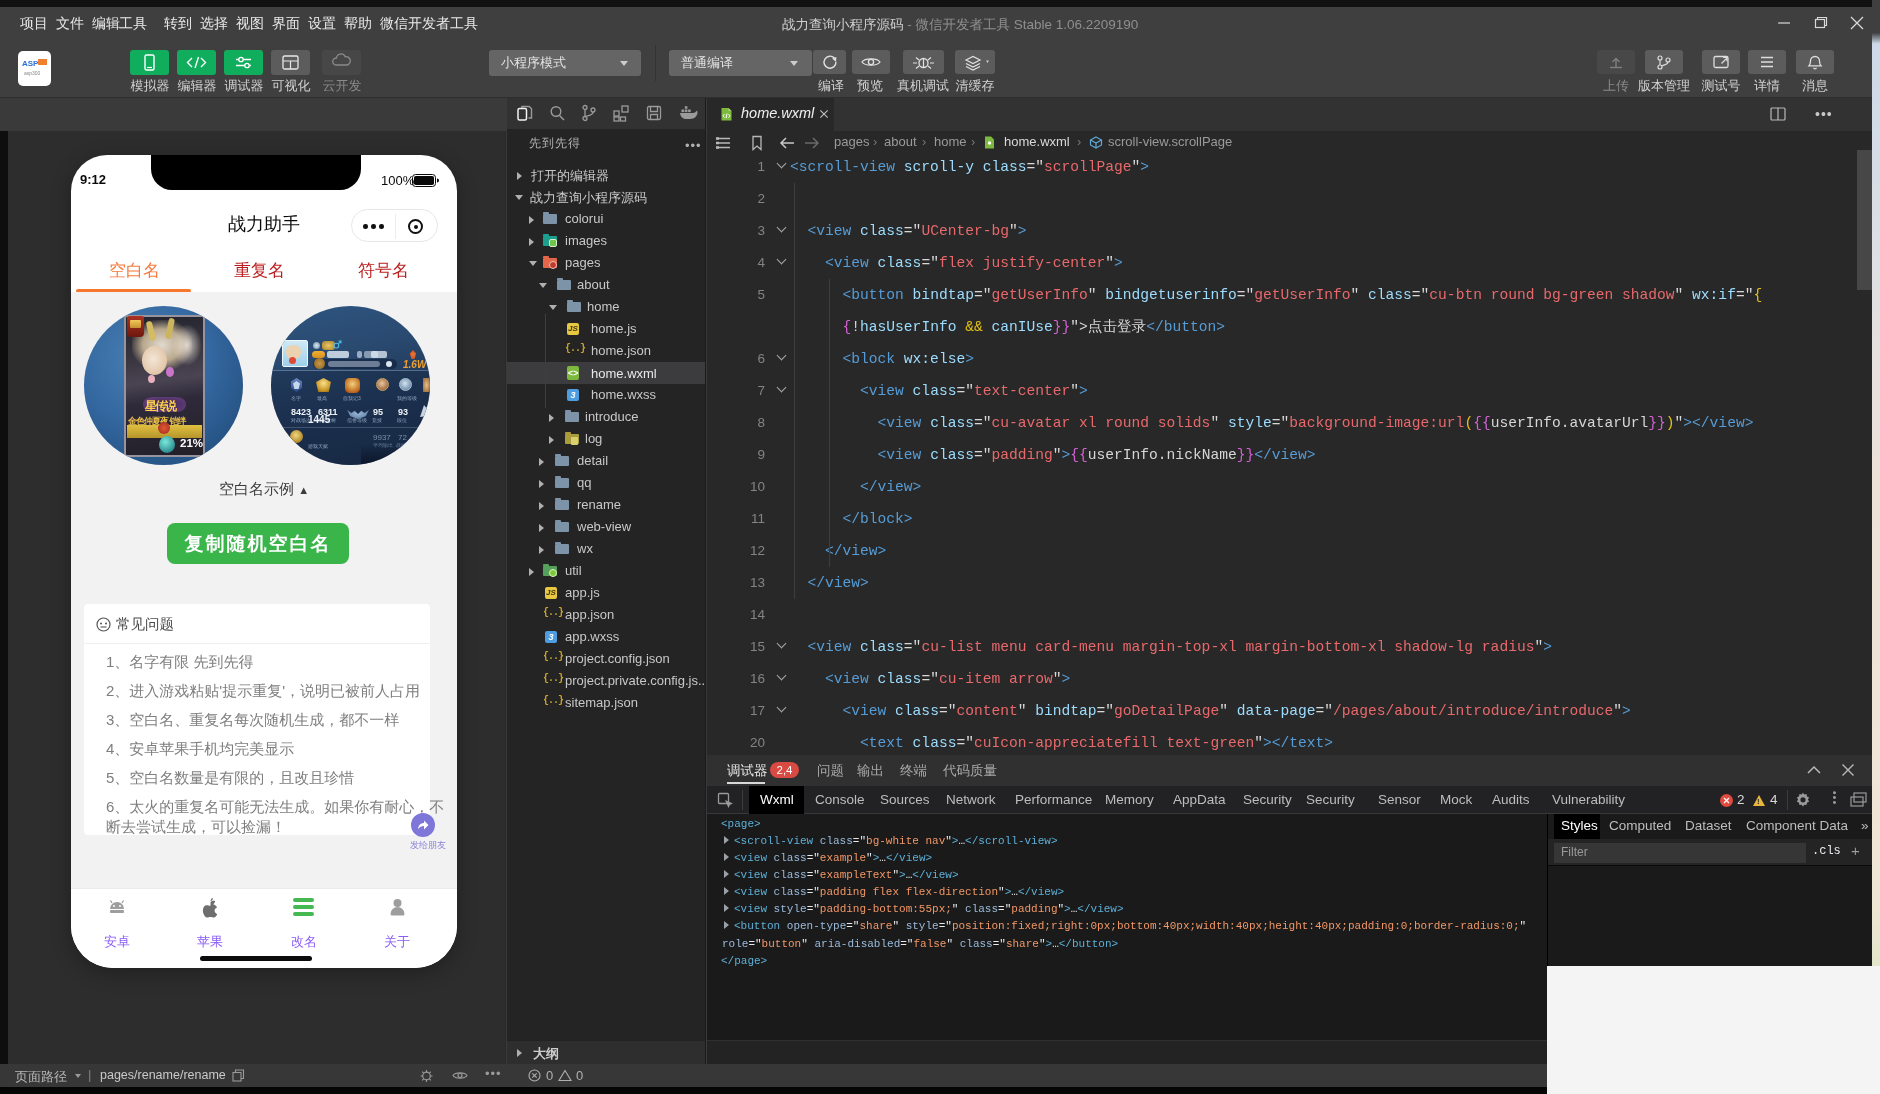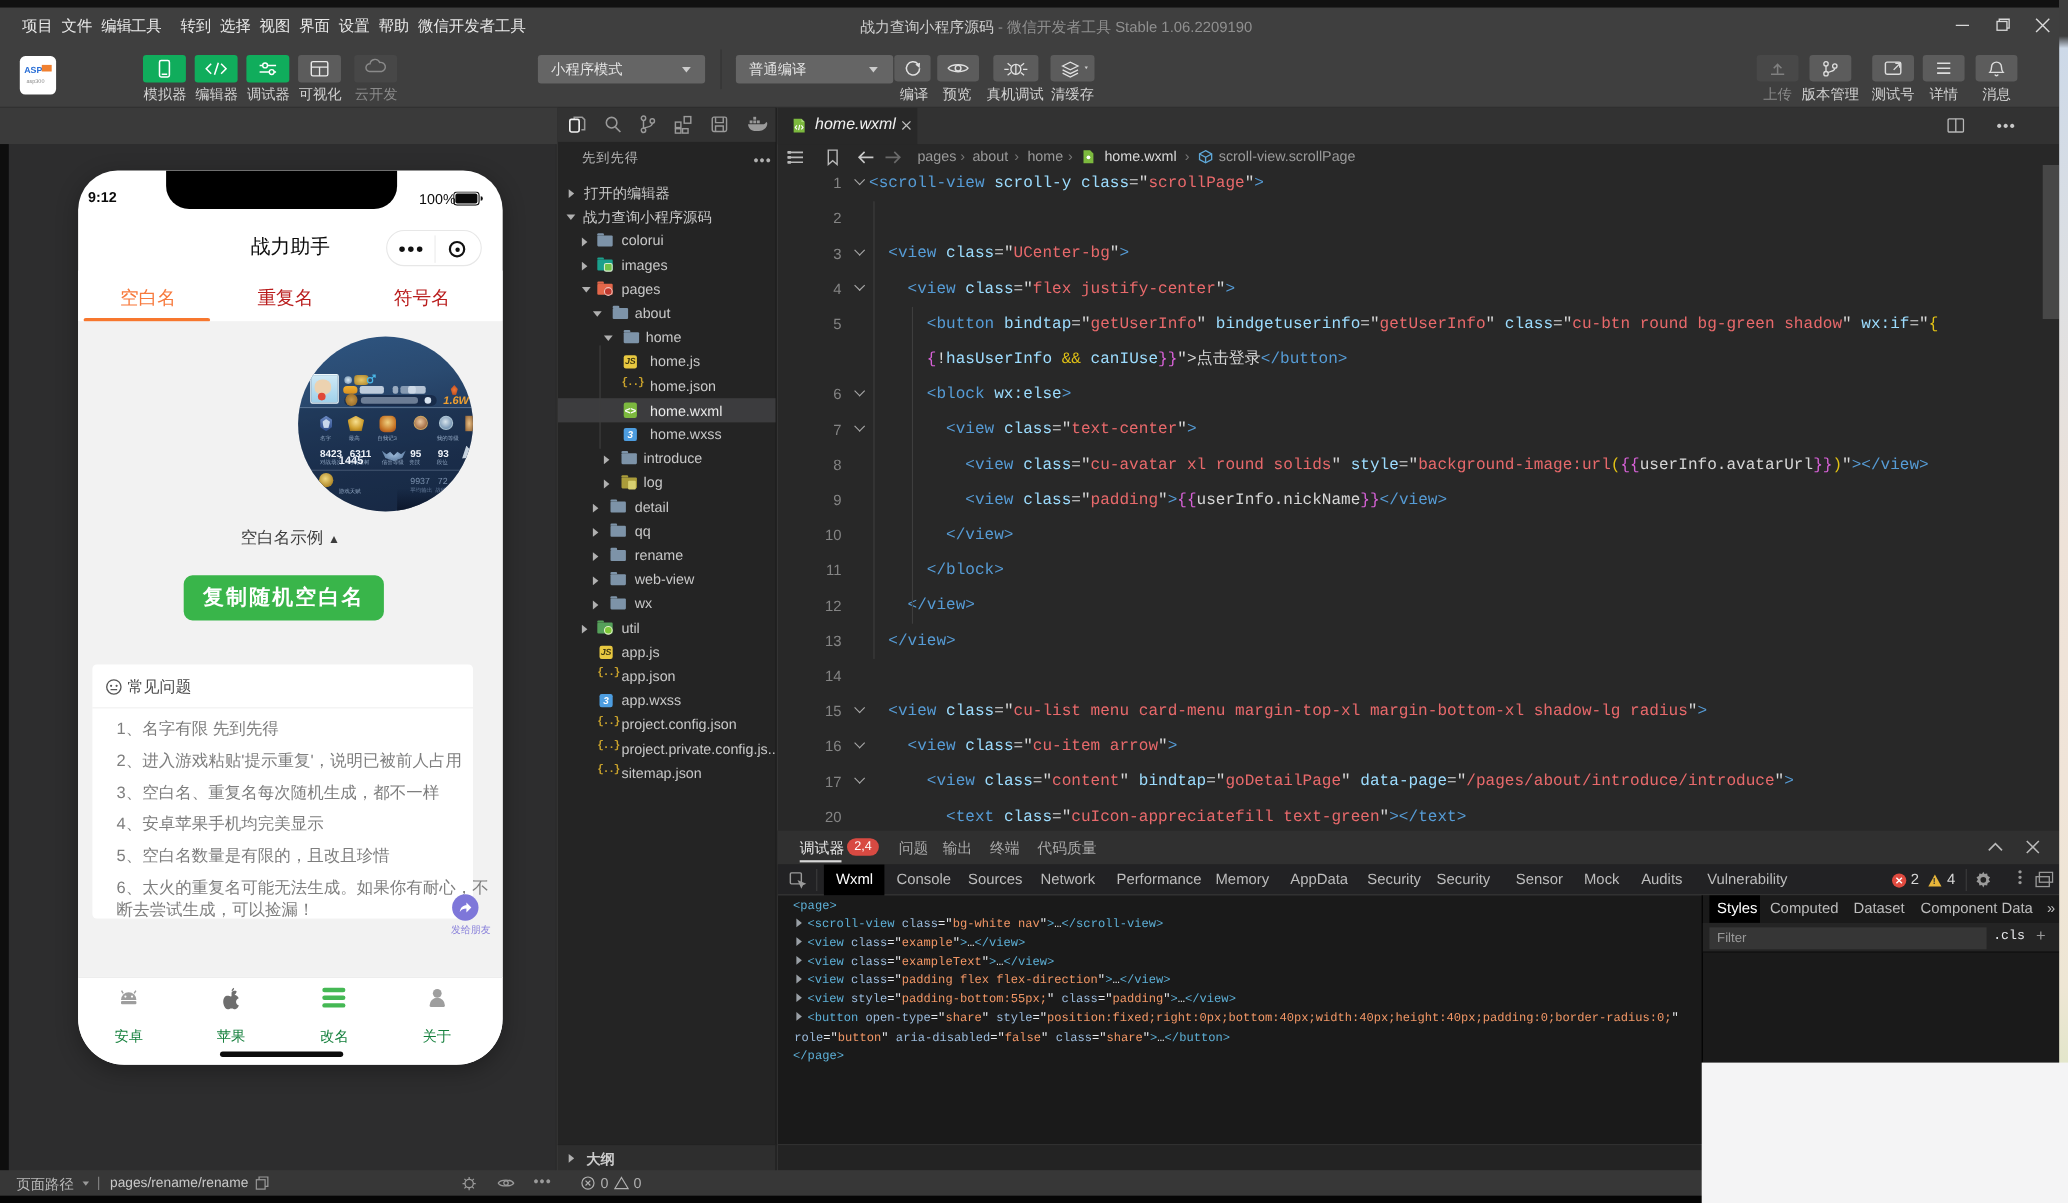--- a/index.html
+++ b/index.html
@@ -32,21 +32,21 @@
 #capsule{position:absolute;left:280px;top:54px;width:87px;height:33px;border:1px solid #e7e7e7;border-radius:17px;background:#fff}
 #tabs{position:absolute;left:0;top:91px;width:386px;height:46px;background:#fff}
 .ptab{position:absolute;top:13px;font-size:17px;color:#b91c1c;white-space:nowrap}
 #tabline{position:absolute;left:5px;top:134px;width:115px;height:4px;background:#f7772e;border-radius:2px}
 #pcontent{position:absolute;left:0;top:137px;width:386px;height:596px;background:#f2f2f2}
 .avatar{position:absolute;top:14px;width:159px;height:159px;border-radius:50%;overflow:hidden}
 #pbtn{position:absolute;left:96px;top:231px;width:182px;height:41px;background:#39b54a;border-radius:8px;color:#fff;font-size:19px;font-weight:bold;text-align:center;line-height:41px;letter-spacing:2px}
 #faq{position:absolute;left:13px;top:312px;width:346px;height:231px;background:#fff;border-radius:4px}
 .faqitem{position:absolute;left:22px;font-size:15px;color:#7e7e7e;white-space:nowrap}
 #ptabbar{position:absolute;left:0;top:733px;width:386px;height:80px;background:#fff;border-top:1px solid #ebebeb}
-.ptb{position:absolute;top:44px;font-size:13px;color:#15803d;transform:translateX(-50%);white-space:nowrap}
+.ptb{position:absolute;top:44px;font-size:13px;color:#8b5cf6;transform:translateX(-50%);white-space:nowrap}
 #homeind{position:absolute;left:129px;top:801px;width:112px;height:5px;background:#0c0c0c;border-radius:3px}
 
 #explorer{left:507px;top:98px;width:199px;height:942px;background:#242424;border-right:1px solid #1b1b1b;overflow:hidden}
 #expicons{position:absolute;left:0;top:0;width:199px;height:31px;background:#323232}
 #exphead{position:absolute;left:22px;top:37px;font-size:12px;color:#b4b4b4;letter-spacing:1px}
 .trow{position:absolute;left:0;width:199px;height:22px;font-size:13px;color:#c8c8c8;white-space:nowrap}
 .trow .nm{position:absolute;top:3px}
 .arr{position:absolute;top:8px;width:0;height:0}
 .arr.c{border-top:4px solid transparent;border-bottom:4px solid transparent;border-left:5px solid #b0b0b0}
 .arr.o{border-left:4px solid transparent;border-right:4px solid transparent;border-top:5px solid #b0b0b0;top:9px}
@@ -242,20 +242,39 @@
   <span style="position:absolute;left:56px;top:9px;width:15px;height:15px;border:2.4px solid #111;border-radius:50%"></span>
   <span style="position:absolute;left:61.5px;top:14.5px;width:4px;height:4px;border-radius:50%;background:#111"></span>
 </div>
 <div id="tabs">
   <span class="ptab" style="left:38px;color:#f7793c">空白名</span>
   <span class="ptab" style="left:163px">重复名</span>
   <span class="ptab" style="left:287px">符号名</span>
 </div>
 <div id="tabline"></div>
 <div id="pcontent">
+  <div class="avatar" style="left:13px;background:radial-gradient(circle at 38% 32%,#4a80b5,#3468a0 45%,#275587 75%,#224d7c)">
+    <div style="position:absolute;left:40px;top:9px;width:81px;height:142px;background:linear-gradient(172deg,#23242e 0%,#38353f 28%,#4a4452 46%,#2e2a3a 60%,#232029 100%);border:2px solid #98949e;border-radius:3px"></div>
+    <div style="position:absolute;left:48px;top:14px;width:60px;height:50px;background:radial-gradient(ellipse at 50% 50%,rgba(240,232,218,.92) 0%,rgba(218,198,162,.8) 45%,rgba(90,80,100,0) 75%)"></div>
+    <div style="position:absolute;left:88px;top:18px;width:30px;height:42px;background:radial-gradient(ellipse,rgba(242,234,222,.85),rgba(120,100,80,0) 70%)"></div>
+    <div style="position:absolute;left:64px;top:15px;width:6px;height:20px;background:#d4bc62;transform:rotate(-14deg);border-radius:3px"></div>
+    <div style="position:absolute;left:83px;top:12px;width:6px;height:21px;background:#cdb45e;transform:rotate(12deg);border-radius:3px"></div>
+    <div style="position:absolute;left:58px;top:40px;width:25px;height:29px;background:radial-gradient(ellipse at 45% 45%,#f4e6d6,#e2c6aa 68%,rgba(190,160,130,0) 100%);border-radius:50%"></div>
+    <div style="position:absolute;left:82px;top:61px;width:8px;height:10px;background:#cb74cb;border-radius:50%"></div>
+    <div style="position:absolute;left:64px;top:69px;width:7px;height:8px;background:#eab0c0;border-radius:50%"></div>
+    <div style="position:absolute;left:43px;top:10px;width:17px;height:21px;background:linear-gradient(#ab3222,#6e180e);border-radius:2px 2px 4px 4px"></div>
+    <div style="position:absolute;left:46px;top:14px;width:11px;height:8px;background:linear-gradient(#f0c85a,#c89030);border-radius:1px"></div>
+    <div style="position:absolute;left:59px;top:91px;width:43px;height:15px;background:radial-gradient(ellipse,rgba(55,38,80,.95),rgba(125,68,155,.6) 72%,rgba(0,0,0,0));border-radius:8px"></div>
+    <div style="position:absolute;left:61px;top:92px;font-size:12px;color:#ffd24a;font-weight:bold;letter-spacing:-2px">星传说</div>
+    <div style="position:absolute;left:44px;top:109px;font-size:9px;color:#e8bc4a;font-weight:bold;white-space:nowrap;letter-spacing:-1px">金色仲夏夜 铠绊</div>
+    <div style="position:absolute;left:43px;top:119px;width:75px;height:13px;background:linear-gradient(#e0c040,#b5952a)"></div>
+    <div style="position:absolute;left:74px;top:116px;width:12px;height:12px;background:radial-gradient(#e05838,#a02818);border-radius:50%"></div>
+    <div style="position:absolute;left:75px;top:130px;width:16px;height:17px;background:radial-gradient(circle at 40% 35%,#7ae8d8,#2a8a90 75%);border-radius:50%"></div>
+    <div style="position:absolute;left:96px;top:131px;font-size:11.5px;color:#fff;font-weight:bold">21%</div>
+  </div>
   <div class="avatar" style="left:200px;background:linear-gradient(168deg,#2e5581 0%,#2a4a70 30%,#243e61 48%,#1f3454 70%,#1b2d4a 100%)">
     <div style="position:absolute;left:0;top:65px;width:159px;height:94px;background:rgba(16,28,52,.28)"></div>
     <div style="position:absolute;left:11px;top:34px;width:26px;height:27px;background:linear-gradient(#cfe9f5,#9fd0ea);border:1.5px solid #eef8fc;border-radius:2px"></div>
     <div style="position:absolute;left:15px;top:39px;width:15px;height:14px;background:#ecd2b0;border-radius:45%"></div>
     <div style="position:absolute;left:18px;top:51px;width:7px;height:7px;background:#e04838;border-radius:50%"></div>
     <div style="position:absolute;left:42px;top:36px;width:7px;height:7px;background:radial-gradient(#d8e8f0,#6888a8);border-radius:50%"></div>
     <div style="position:absolute;left:51px;top:35px;width:13px;height:9px;background:radial-gradient(#e8c868,#a88028);border-radius:3px"></div>
     <svg style="position:absolute;left:62px;top:34px" width="9" height="9" viewBox="0 0 9 9">
               <circle cx="3.4" cy="5.6" r="2.4" fill="none" stroke="#4ab8e8" stroke-width="1.1"></circle>
               <path d="M5.2 3.8L8 1M5.5 1H8v2.5" fill="none" stroke="#4ab8e8" stroke-width="1.1"></path>

